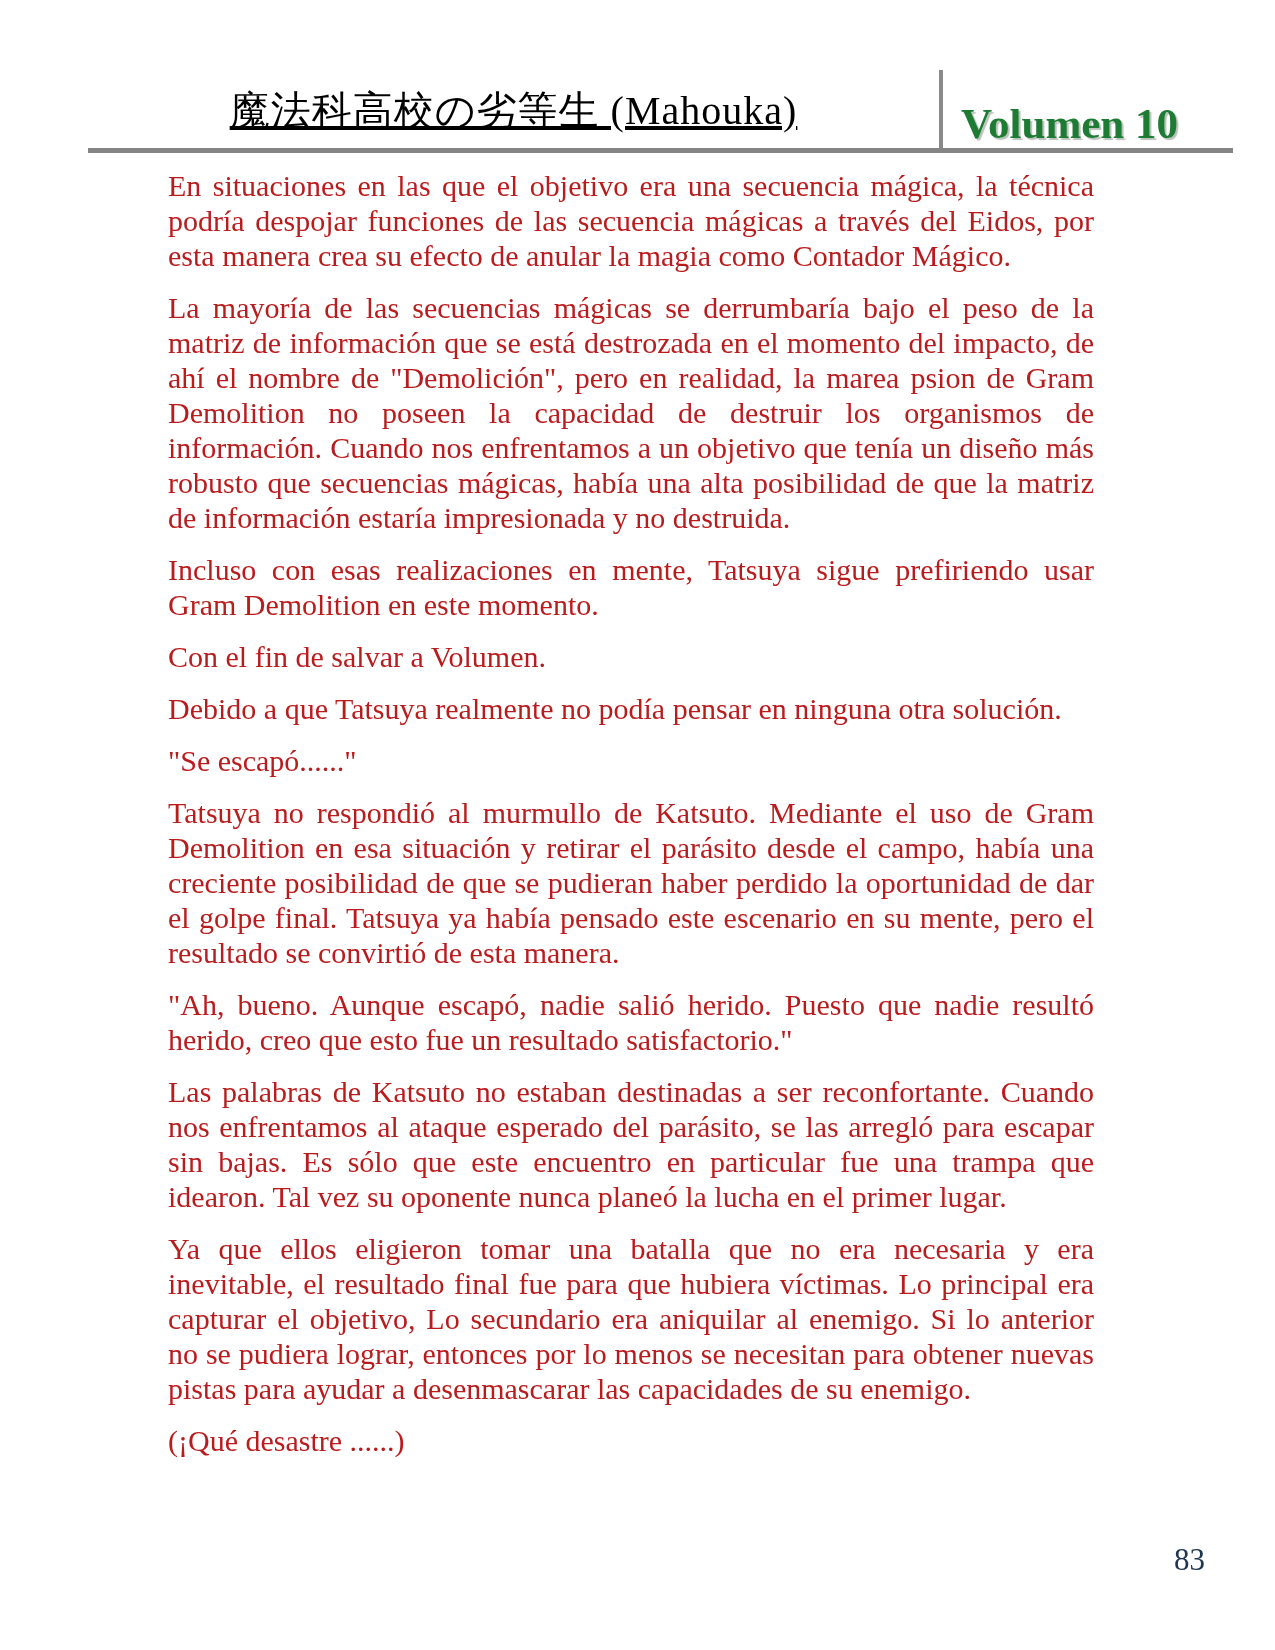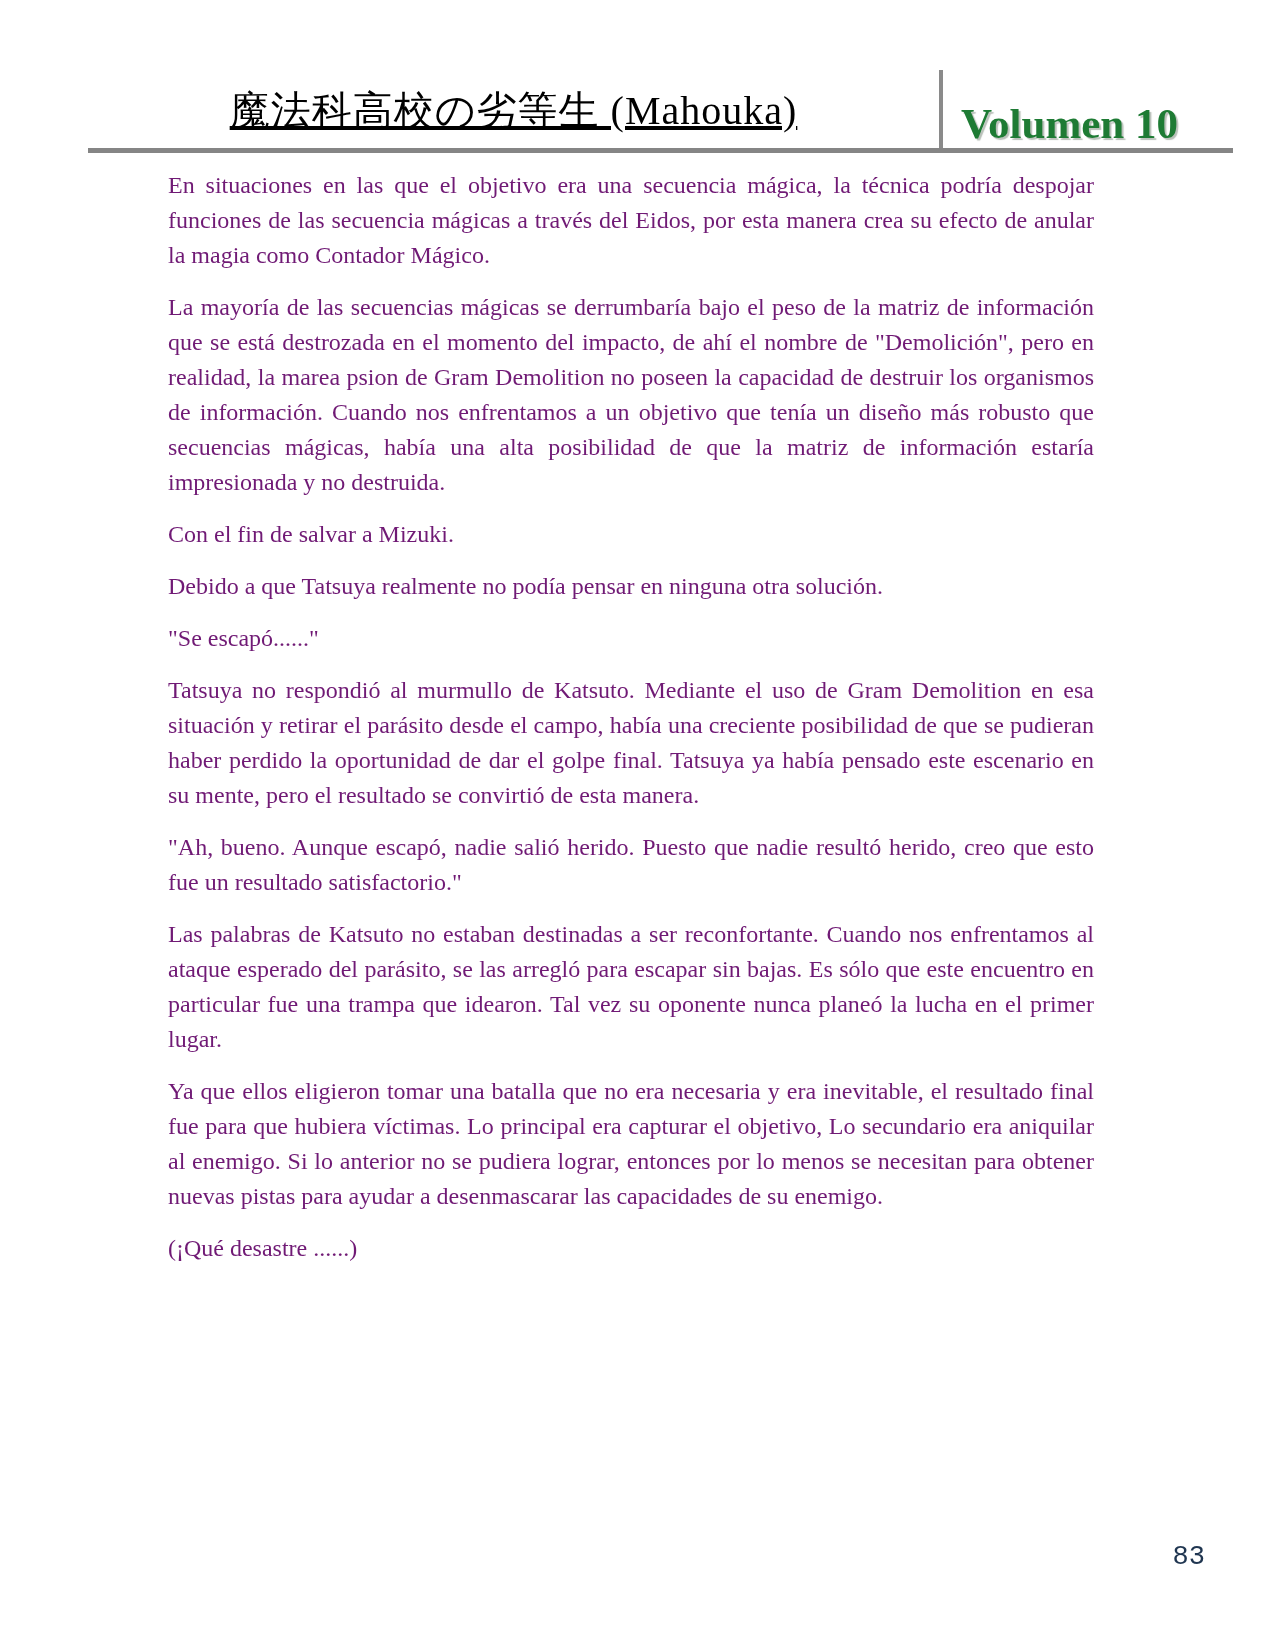--- a/index.html
+++ b/index.html
@@ -49,33 +49,33 @@
     color:#1E7B34;
     white-space:nowrap;
     text-shadow:2px 2px 1px rgba(100,115,100,0.45);
   }
   
   .content {
     position:absolute;
     left:168px;
     top:168px;
     width:926px;
-    font-size:24px;
+    font-size:30px;
     line-height:35px;
-    color:#701a75;
+    color:#b91c1c;
     text-align:justify;
   }
   .content p { margin:0 0 17px 0; }
   
   .page-number {
     position:absolute;
     right:70px;
     top:1542px;
-    font-family:Liberation Mono, monospace;
-    font-size:27px;
+    font-family:Liberation Serif, serif;
+    font-size:31px;
     color:#1F3550;
   }
 </style>
 </head>
 <body>
 
 <div class="page">
 
   <div class="header">
     <div class="header-left">
@@ -83,21 +83,22 @@
     </div>
     <div class="vbar"></div>
     <div class="header-right">
       <span class="volume-label">Volumen 10</span>
     </div>
   </div>
 
   <div class="content">
     <p>En situaciones en las que el objetivo era una secuencia mágica, la técnica podría despojar funciones de las secuencia mágicas a través del Eidos, por esta manera crea su efecto de anular la magia como Contador Mágico.</p>
     <p>La mayoría de las secuencias mágicas se derrumbaría bajo el peso de la matriz de información que se está destrozada en el momento del impacto, de ahí el nombre de "Demolición", pero en realidad, la marea psion de Gram Demolition no poseen la capacidad de destruir los organismos de información. Cuando nos enfrentamos a un objetivo que tenía un diseño más robusto que secuencias mágicas, había una alta posibilidad de que la matriz de información estaría impresionada y no destruida.</p>
-    <p>Con el fin de salvar a Mizuki.</p>
+    <p>Incluso con esas realizaciones en mente, Tatsuya sigue prefiriendo usar Gram Demolition en este momento.</p>
+    <p>Con el fin de salvar a Volumen.</p>
     <p>Debido a que Tatsuya realmente no podía pensar en ninguna otra solución.</p>
     <p>"Se escapó......"</p>
     <p>Tatsuya no respondió al murmullo de Katsuto. Mediante el uso de Gram Demolition en esa situación y retirar el parásito desde el campo, había una creciente posibilidad de que se pudieran haber perdido la oportunidad de dar el golpe final. Tatsuya ya había pensado este escenario en su mente, pero el resultado se convirtió de esta manera.</p>
     <p>"Ah, bueno. Aunque escapó, nadie salió herido. Puesto que nadie resultó herido, creo que esto fue un resultado satisfactorio."</p>
     <p>Las palabras de Katsuto no estaban destinadas a ser reconfortante. Cuando nos enfrentamos al ataque esperado del parásito, se las arregló para escapar sin bajas. Es sólo que este encuentro en particular fue una trampa que idearon. Tal vez su oponente nunca planeó la lucha en el primer lugar.</p>
     <p>Ya que ellos eligieron tomar una batalla que no era necesaria y era inevitable, el resultado final fue para que hubiera víctimas. Lo principal era capturar el objetivo, Lo secundario era aniquilar al enemigo. Si lo anterior no se pudiera lograr, entonces por lo menos se necesitan para obtener nuevas pistas para ayudar a desenmascarar las capacidades de su enemigo.</p>
     <p>(¡Qué desastre ......)</p>
   </div>
 
   <div class="page-number">83</div>

